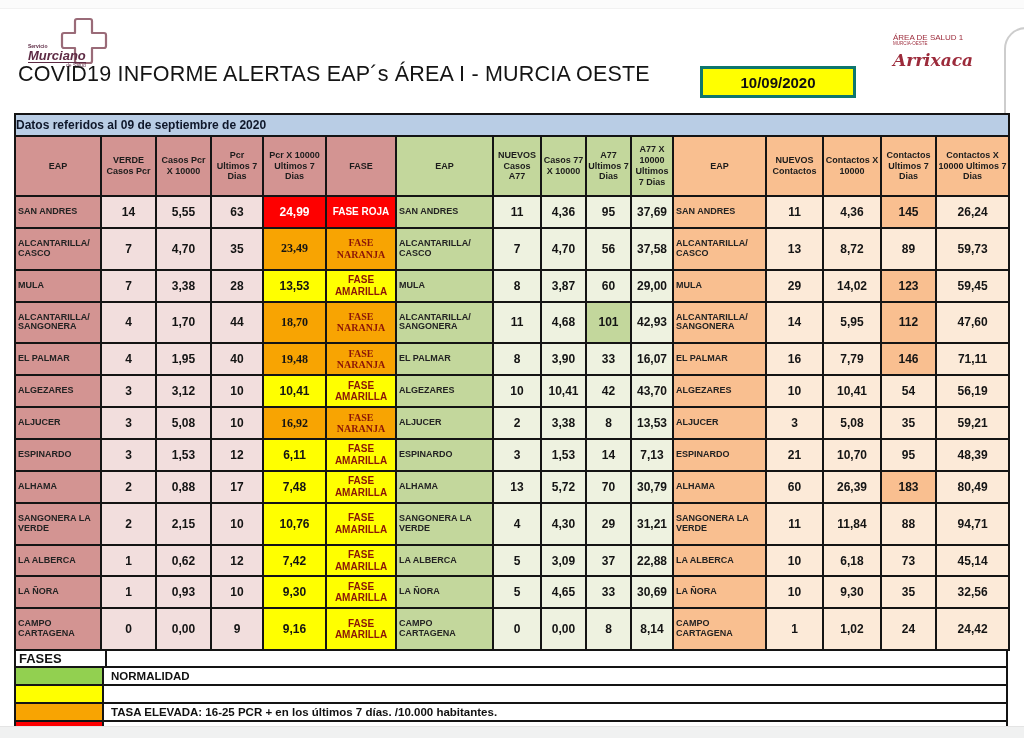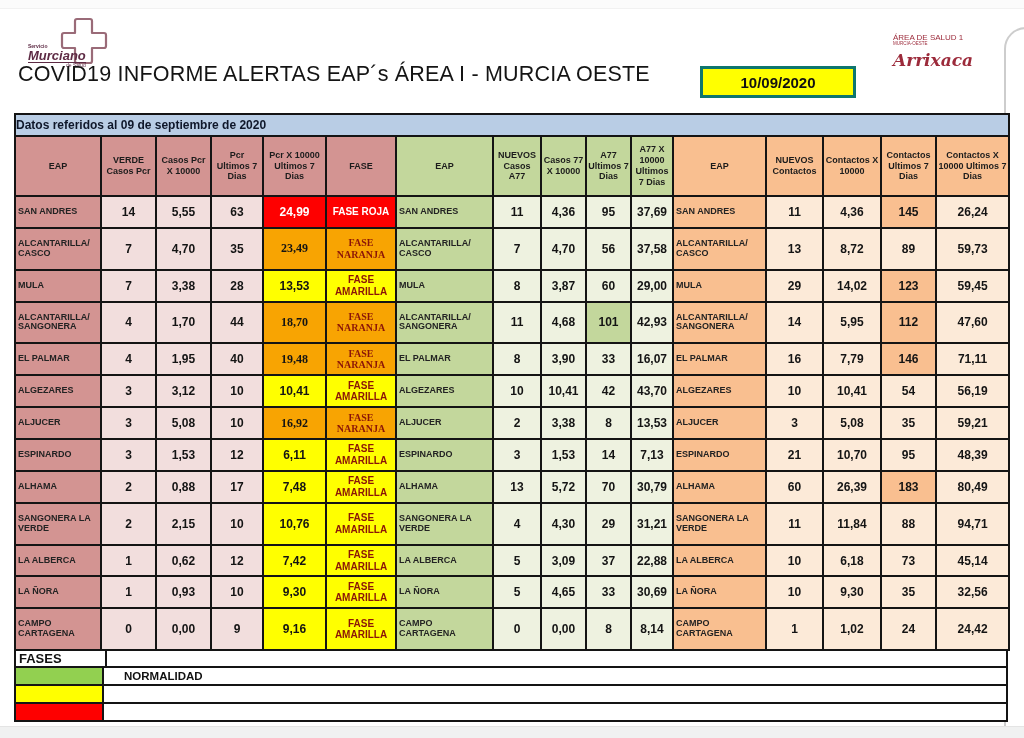--- a/index.html
+++ b/index.html
@@ -51,21 +51,21 @@
   td.fase.red{color:#fff;}
 
   
   .legend{width:994px;}
   .lrow{display:flex;border:2px solid #141414;border-top:none;background:#fff;}
   .fases-row{height:15px;}
   .leg-row{height:16px;}
   .fases-label{width:86px;border-right:2px solid #141414;font-size:13px;font-weight:bold;display:flex;align-items:center;padding-left:3px;color:#111;}
   .fases-rest{flex:1;}
   .swatch{width:86px;border-right:2px solid #141414;}
-  .leg-label{flex:1;font-size:11.5px;font-weight:bold;display:flex;align-items:center;padding-left:20px;color:#111;border-radius:6px;}
+  .leg-label{flex:1;font-size:11.5px;font-weight:bold;display:flex;align-items:center;padding-left:7px;color:#111;border-radius:6px;}
 </style>
 </head>
 <body>
 
 <div class="top-strip"></div>
 <div class="card-edge"></div>
 
 <div class="sms-logo">
   <svg width="48" height="50" viewBox="0 0 48 50">
     <path d="M17 3 h13 a2 2 0 0 1 2 2 v12 h12 a2 2 0 0 1 2 2 v11 a2 2 0 0 1 -2 2 H32 v13 a2 2 0 0 1 -2 2 H17 a2 2 0 0 1 -2 -2 V32 H4 a2 2 0 0 1 -2 -2 V19 a2 2 0 0 1 2 -2 h11 V5 a2 2 0 0 1 2 -2 z" fill="#ffffff" stroke="#9a6b78" stroke-width="2.2" stroke-linejoin="round"></path>
@@ -373,18 +373,22 @@
       <div class="fases-rest"></div>
     </div>
     <div class="lrow leg-row">
       <div class="swatch" style="background: rgb(146, 208, 80);"></div>
       <div class="leg-label">NORMALIDAD</div>
     </div>
     <div class="lrow leg-row">
       <div class="swatch" style="background: rgb(255, 255, 0);"></div>
     </div>
     <div class="lrow leg-row">
+      <div class="swatch" style="background: rgb(248, 164, 2);"></div>
+      <div class="leg-label">TASA ELEVADA:  16-25 PCR + en los últimos 7 días. /10.000 habitantes.</div>
+    </div>
+    <div class="lrow leg-row">
       <div class="swatch" style="background: rgb(254, 0, 0);"></div>
     </div>
   </div>
 </div>
 
 <div class="bottom-bar"></div>
 
 </body></html>

